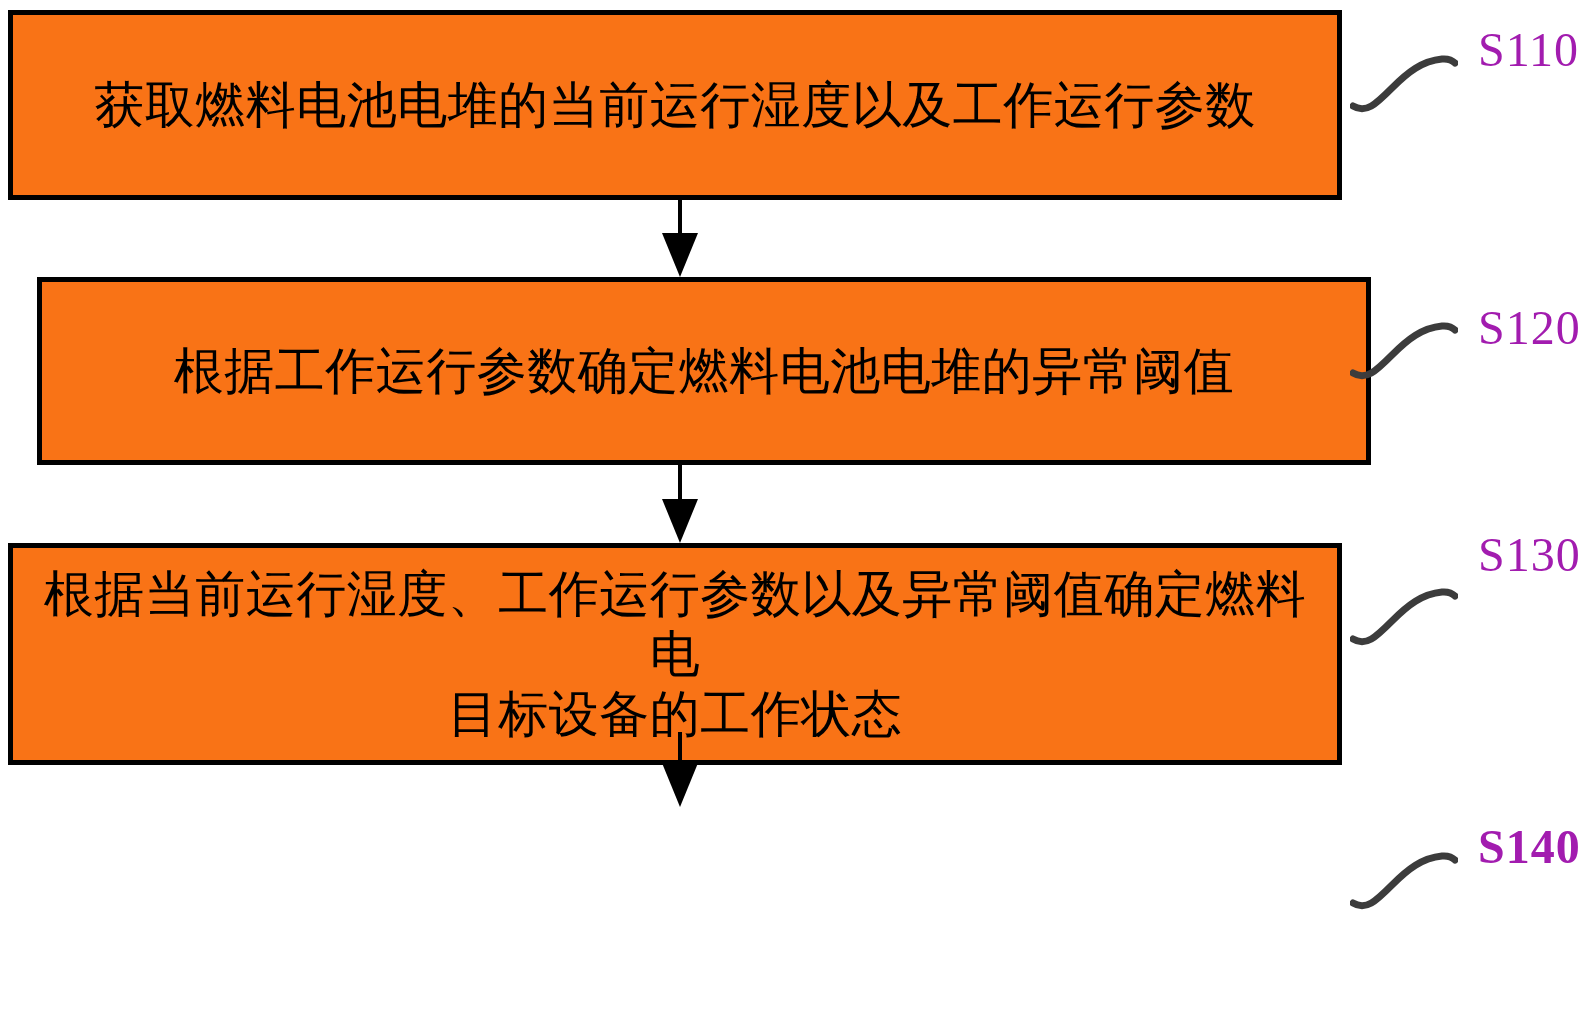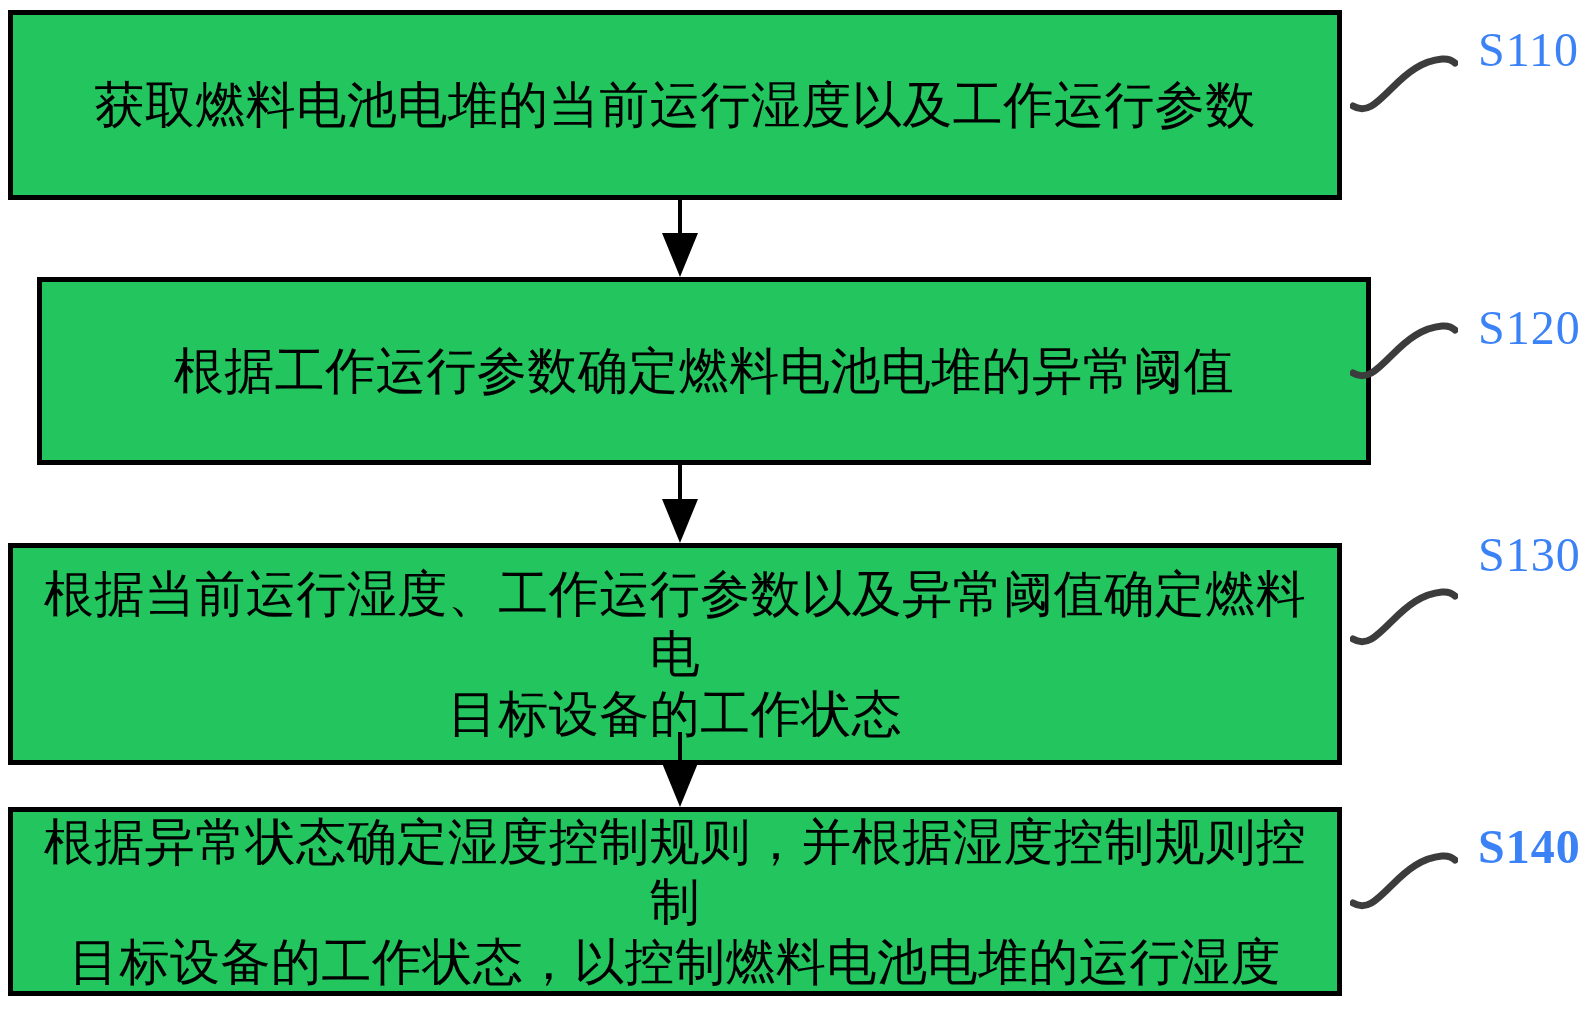--- a/index.html
+++ b/index.html
@@ -8,21 +8,21 @@
     width:1594px;height:1009px;
     background:#ffffff;
     font-family:"Liberation Serif","DejaVu Serif",serif;
     overflow:hidden;
   }
   .box{
     position:absolute;
     left:8px;
     width:1334px;
     border:5px solid #000000;
-    background:#22c55e;
+    background:#f97316;
     display:flex;
     flex-direction:column;
     justify-content:center;
     box-sizing:border-box;
     padding:0 8px;
   }
   .box .txt{
     text-align:center;
     font-size:50px;
     line-height:60px;
@@ -50,21 +50,21 @@
   #arrow2{top:465px;} #arrow2 .shaft{height:37px;} #arrow2 .head{top:34px;}
   #arrow3{top:732px;} #arrow3 .shaft{height:34px;} #arrow3 .head{top:31px;}
 
   .connector{position:absolute;left:1350px;width:108px;height:66px;}
   #conn1{top:48px;} #conn2{top:315px;} #conn3{top:581px;} #conn4{top:845px;}
 
   .steplabel{
     position:absolute;left:1478px;
     font-size:48px;
     line-height:56px;
-    color:#3b82f6;
+    color:#a21caf;
     letter-spacing:1px;
     white-space:nowrap;
   }
   #lab1{top:22px;} #lab2{top:300px;} #lab3{top:527px;} #lab4{top:819px;font-weight:bold;}
 </style>
 </head>
 <body>
 
 <div id="canvas">
 
@@ -100,21 +100,18 @@
   <svg class="connector" id="conn3" viewBox="0 0 108 66">
     <path d="M 3 58 C 16 66, 26 56, 42 40 C 58 24, 72 13, 92 11 C 98 10.5, 102 12, 105 15" fill="none" stroke="#3c3c3c" stroke-width="7" stroke-linecap="round"></path>
   </svg>
   <div class="steplabel" id="lab3">S130</div>
 
   <div class="arrow" id="arrow3">
     <div class="shaft"></div>
     <div class="head"></div>
   </div>
 
-  <div class="box" id="box4">
-    <div class="txt"><span>根据异常状态确定湿度控制规则，并根据湿度控制规则控制</span><br><span>目标设备的工作状态，以控制燃料电池电堆的运行湿度</span></div>
-  </div>
   <svg class="connector" id="conn4" viewBox="0 0 108 66">
     <path d="M 3 58 C 16 66, 26 56, 42 40 C 58 24, 72 13, 92 11 C 98 10.5, 102 12, 105 15" fill="none" stroke="#3c3c3c" stroke-width="7" stroke-linecap="round"></path>
   </svg>
   <div class="steplabel" id="lab4">S140</div>
 
 </div>
 
 </body></html>

